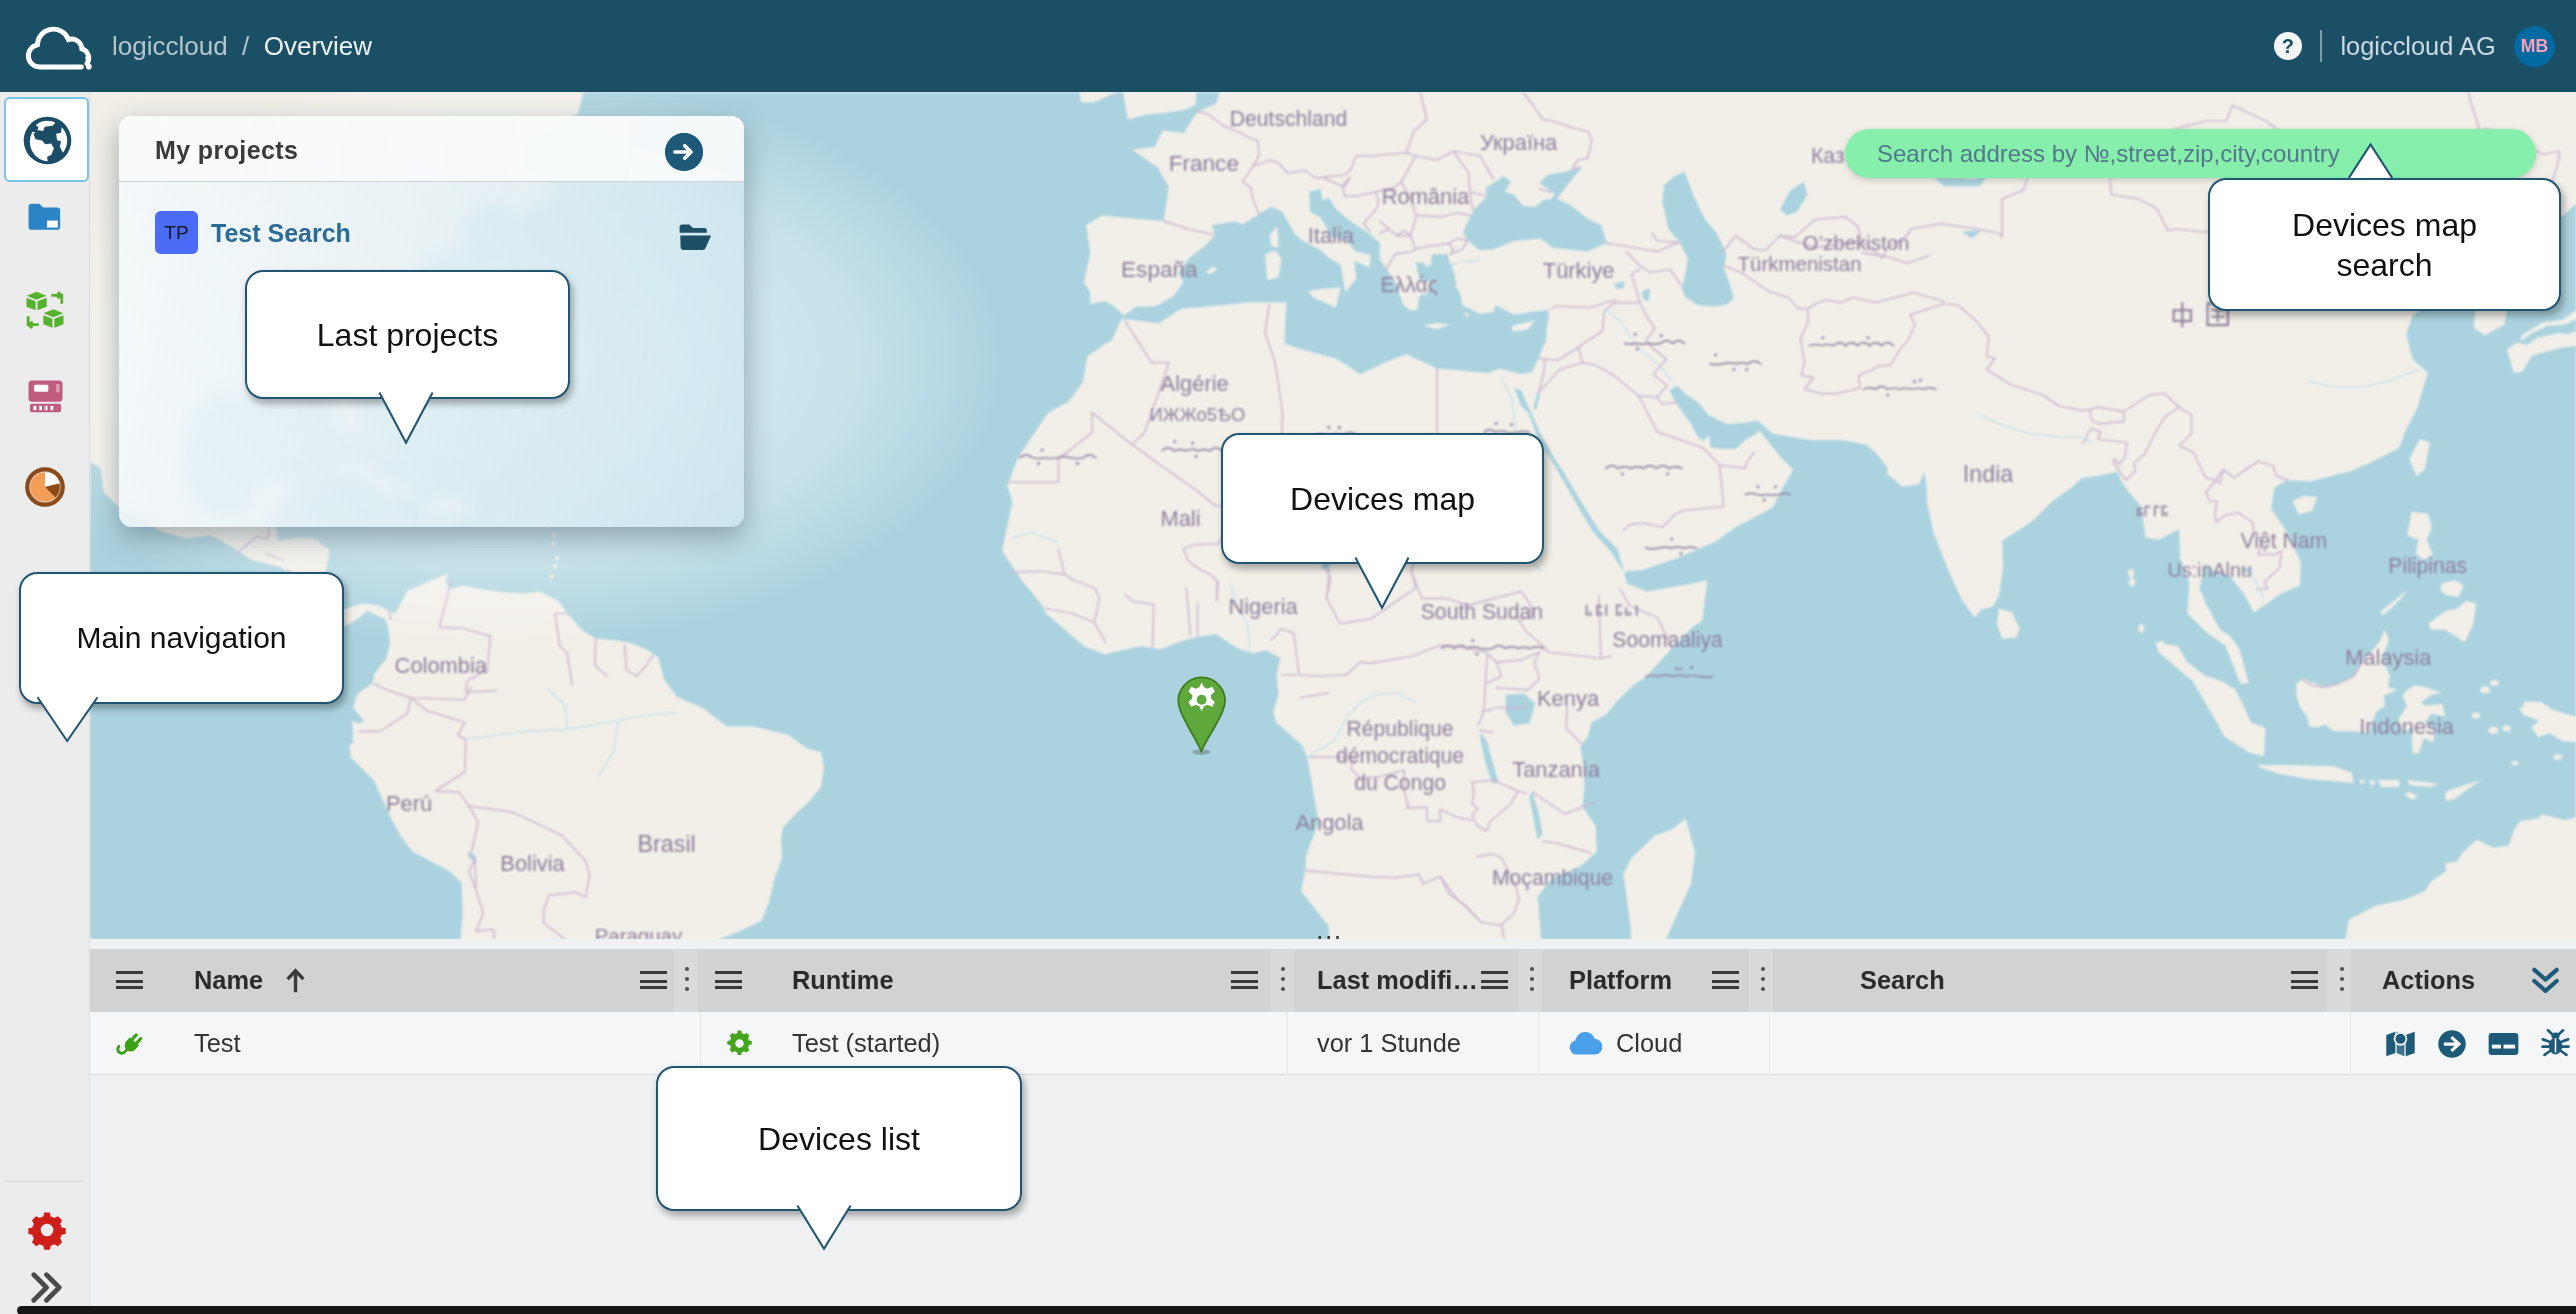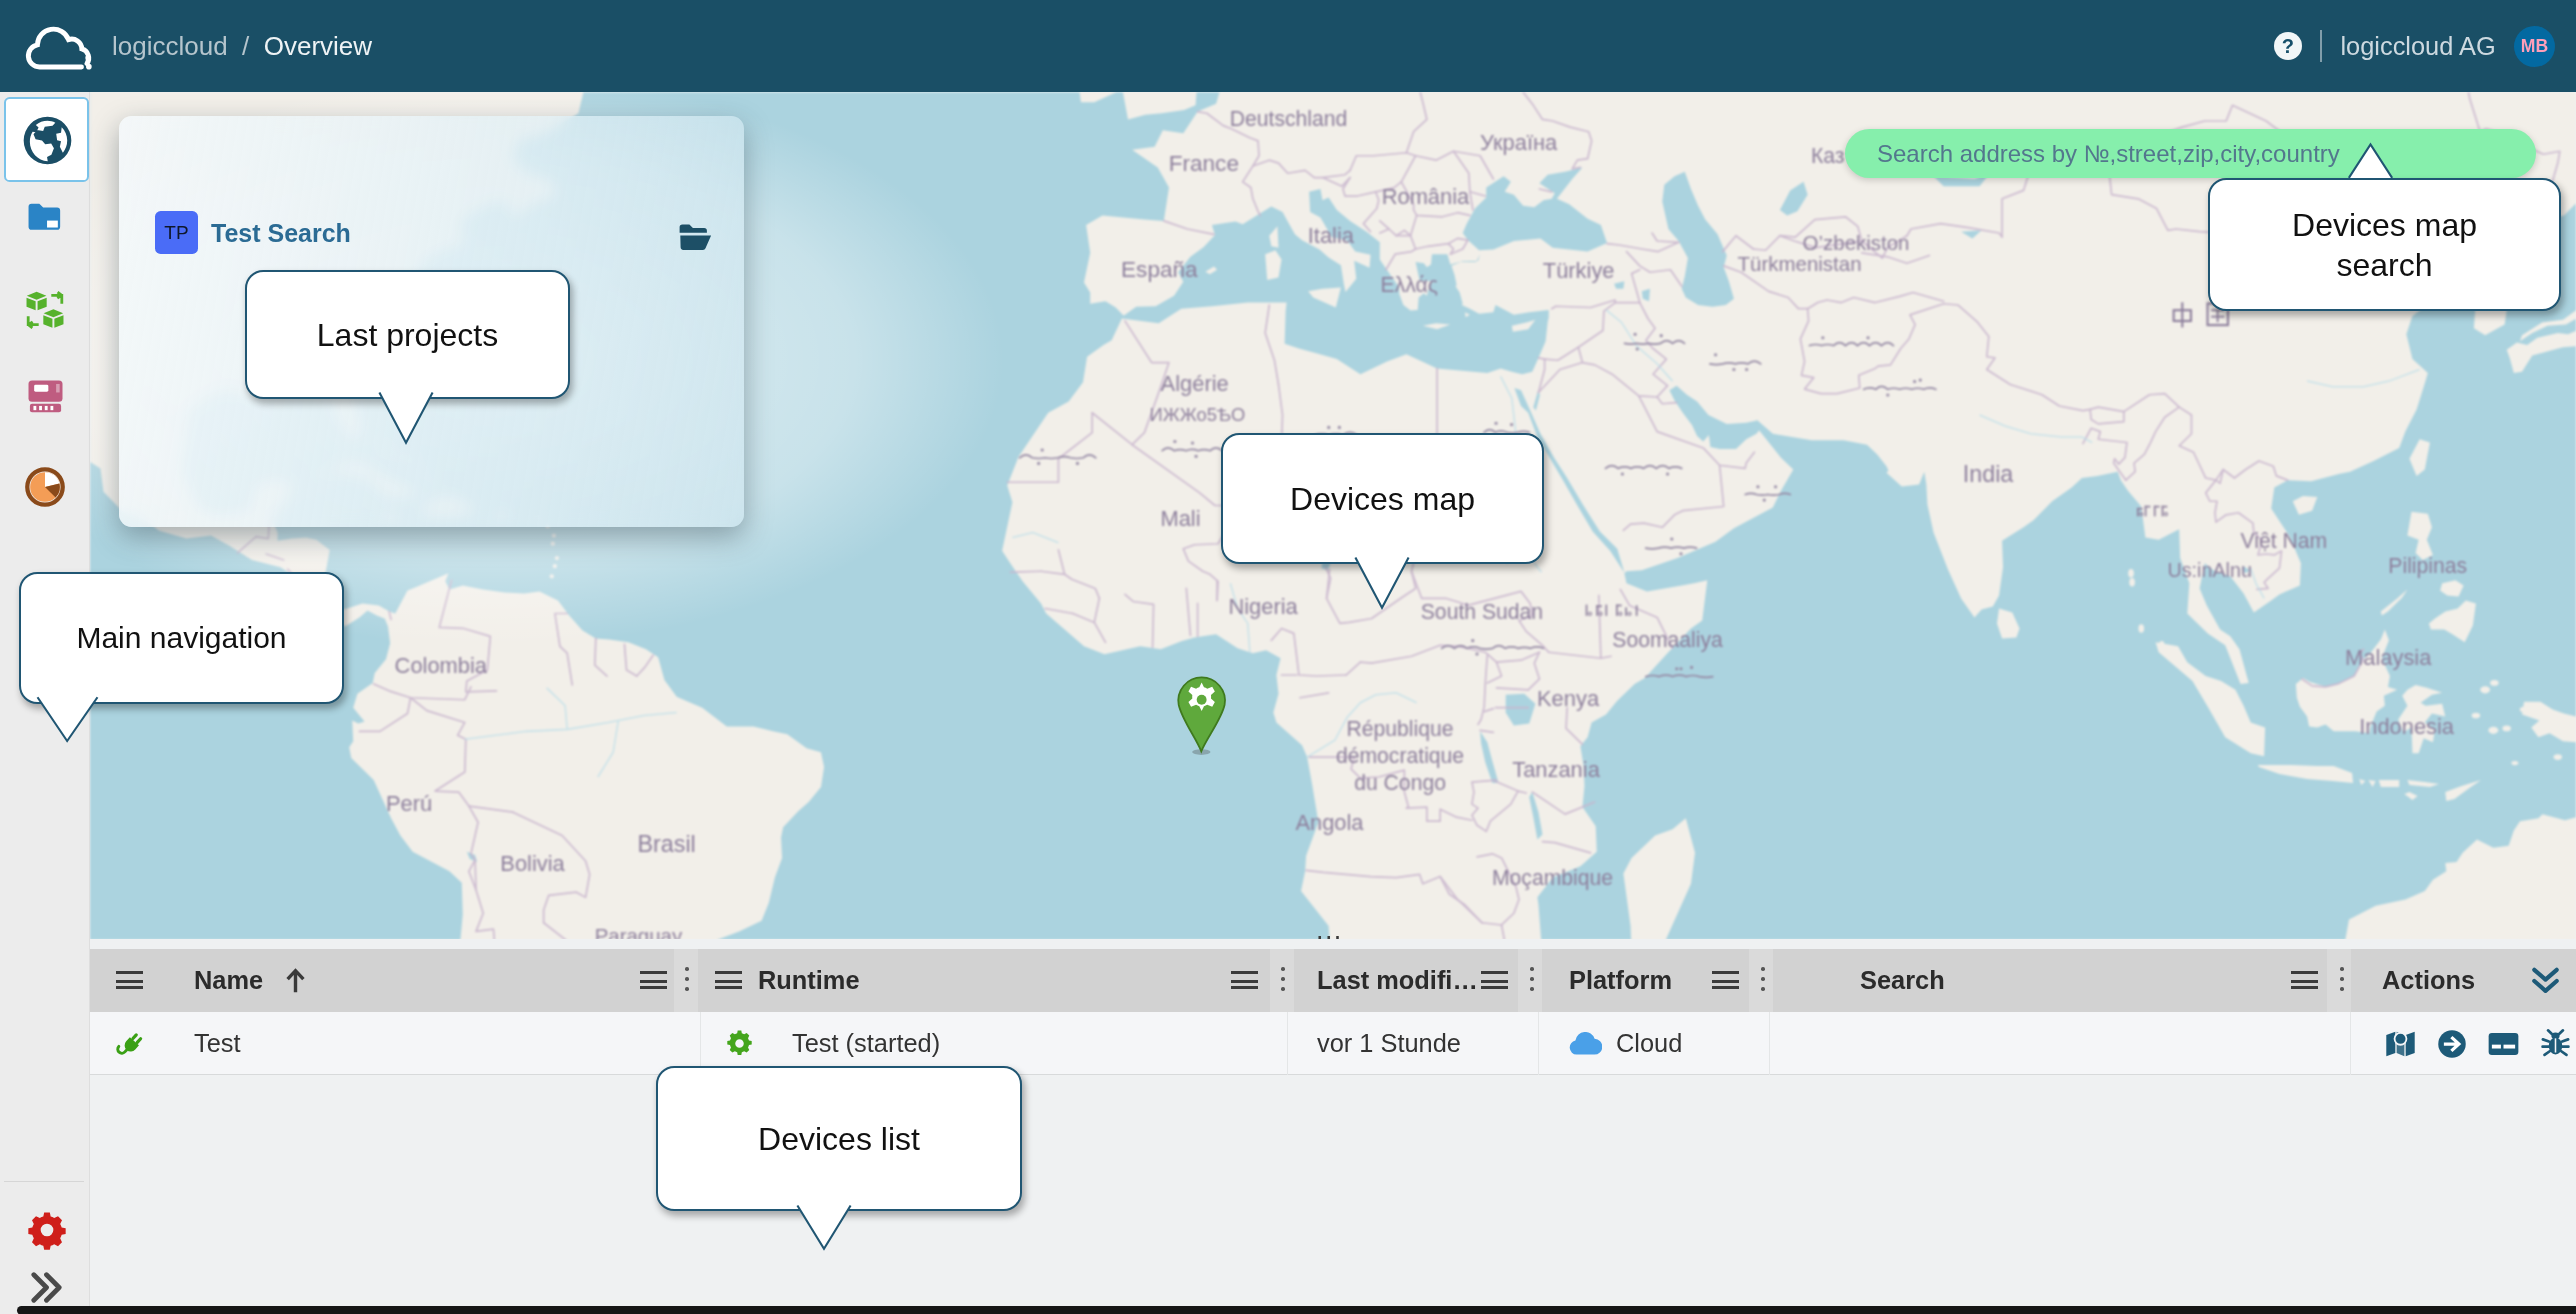--- a/index.html
+++ b/index.html
@@ -481,20 +481,27 @@
 </svg>
 <svg class="abs" style="left:28px;top:1180px" width="37" height="31" viewBox="0 0 26 22">
 <path d="M4,2 L13,11 L4,20 M13,2 L22,11 L13,20" stroke="#4a4a4a" stroke-width="3.4" fill="none" stroke-linecap="round" stroke-linejoin="round"></path>
 </svg>
   <div class="abs sep" style="top:1089px"></div>
 </div>
 
 <div class="abs" id="search">Search address by №,street,zip,city,country</div>
 
 <div class="abs" id="card">
+  <div class="abs" id="cardhead">
+      <h1>My projects</h1>
+    <svg class="abs" id="goarrow" viewBox="0 0 54 54">
+        <circle cx="27" cy="27" r="27" fill="#1d5a78"></circle>
+        <path d="M14,27 L36,27 M28,18 L37,27 L28,36" stroke="#fff" stroke-width="5" fill="none" stroke-linecap="round" stroke-linejoin="round"></path>
+      </svg>
+  </div>
   <div class="abs" id="tp">TP</div>
   <div class="abs" id="tpname">Test Search</div>
   <svg class="abs" style="left:559px;top:107px" width="34" height="28" viewBox="0 0 24 20">
     <path d="M1,3 a2,2 0 0 1 2,-2 h5 l2.5,2.5 h8 a2,2 0 0 1 2,2 v1.5 h-19.5 z M1.5,9 h19 l3,0 -4,9 a2,2 0 0 1 -1.8,1.2 h-14 a2,2 0 0 1 -2,-2 z" fill="#1d4f66"></path>
   </svg>
 </div>
 
 <svg class="abs" style="left:1173px;top:668px" width="58" height="89" viewBox="0 0 82 126">
 <ellipse cx="40" cy="119" rx="13" ry="4" fill="rgba(60,60,60,0.3)"></ellipse>
 <path d="M40,118 C33,100 12,72 8,52 A33,33 0 1 1 73,52 C69,72 47,100 40,118 Z" fill="#5fa93c" stroke="#3f7a1e" stroke-width="2.5"></path>
@@ -541,21 +548,21 @@
 <svg class="abs" style="left:195px;top:18.3px" width="21" height="27" viewBox="0 0 16 20">
         <path d="M8,19 L8,3 M2,9 L8,2.5 L14,9" stroke="#3a3a3a" stroke-width="2.6" fill="none"></path>
       </svg>
 <div class="hambar" style="left:550px;top:22px"></div>
 <div class="dots" style="left:595px;top:18.3px">
         <i style="top:0"></i>
         <i style="top:10px"></i>
         <i style="top:20px"></i>
       </div>
 <div class="hambar" style="left:625px;top:22px"></div>
-<div class="t" style="left:668px">Runtime</div>
+<div class="t" style="left:702px">Runtime</div>
 <div class="hambar" style="left:1141px;top:22px"></div>
 <div class="dots" style="left:1191px;top:18.3px">
         <i style="top:0"></i>
         <i style="top:10px"></i>
         <i style="top:20px"></i>
       </div>
 <div class="t" style="left:1227px">Last modifi…</div>
 <div class="hambar" style="left:1391px;top:22px"></div>
 <div class="dots" style="left:1440px;top:18.3px">
         <i style="top:0"></i>

